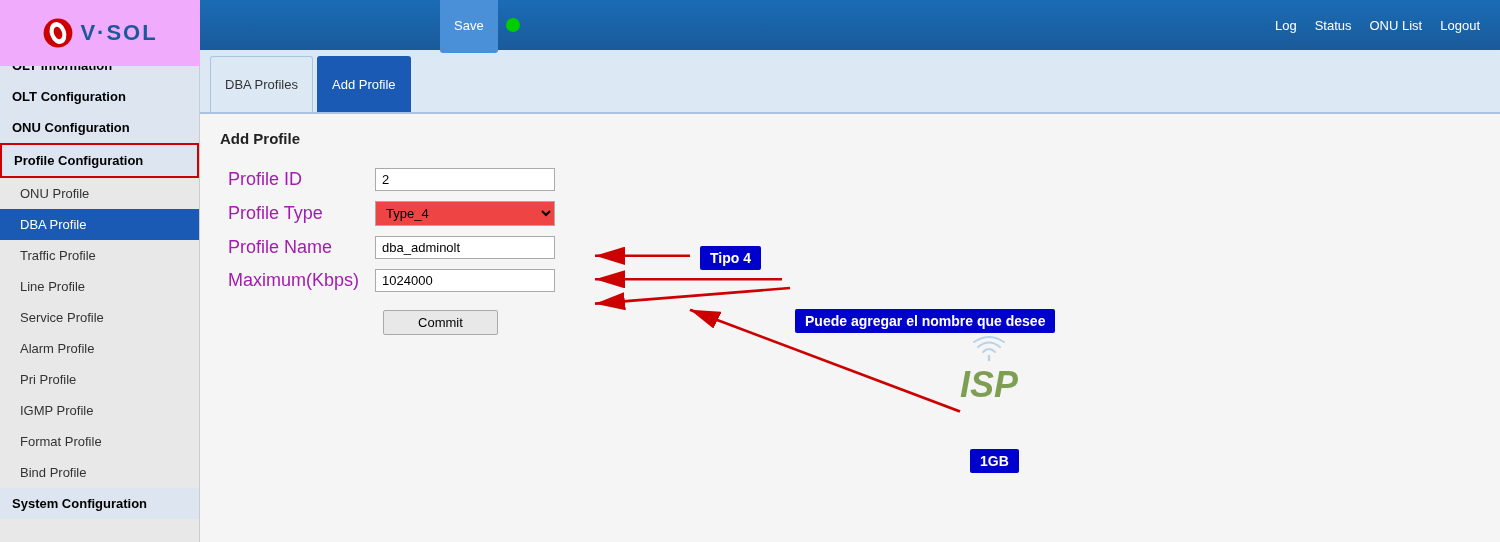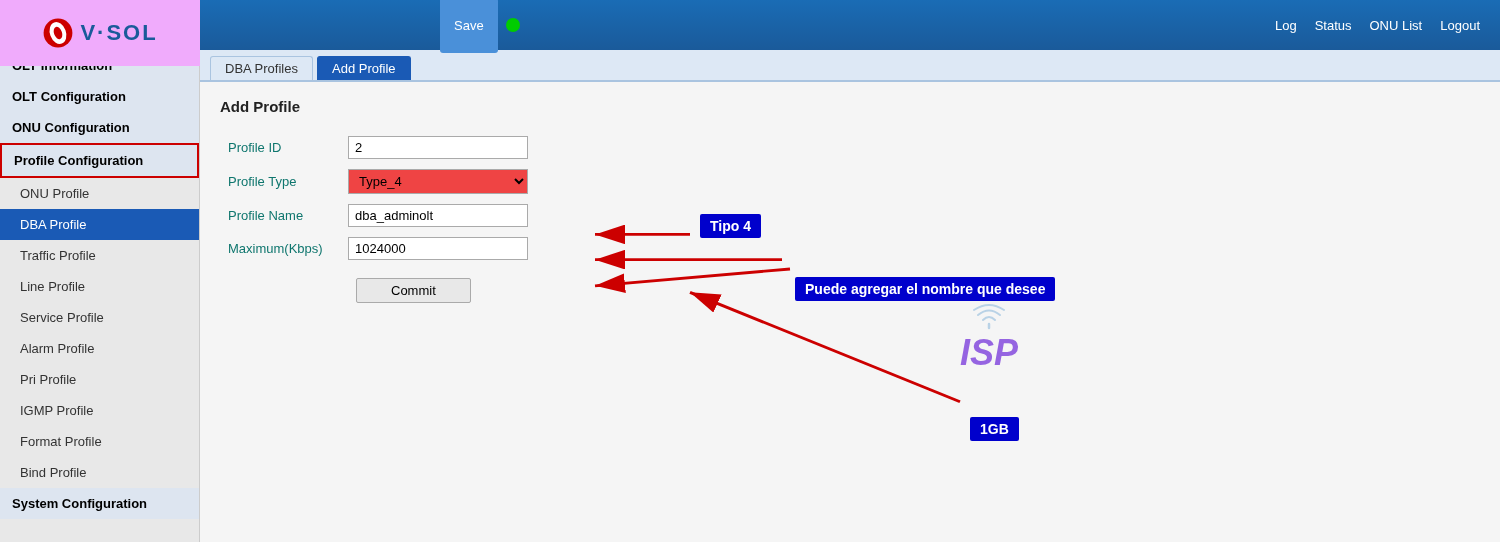--- a/index.html
+++ b/index.html
@@ -122,21 +122,21 @@
 
     
     .tabs {
       display: flex;
       background: #dde8f5;
       border-bottom: 2px solid #aac4e0;
       padding: 6px 10px 0 10px;
       gap: 4px;
     }
     .tab {
-      padding: 4px 14px;
+      padding: 20px 14px;
       border: 1px solid #aac4e0;
       border-bottom: none;
       border-radius: 3px 3px 0 0;
       cursor: pointer;
       font-size: 13px;
       background: #dde8f5;
       color: #333;
     }
     .tab.active {
       background: #1a5ab5;
@@ -159,22 +159,22 @@
 
     
     .form-table {
       border-collapse: collapse;
     }
     .form-table tr td {
       padding: 5px 8px;
       vertical-align: middle;
     }
     .form-label {
-      font-size: 13px;
-      color: #0f766e;
+      font-size: 18px;
+      color: #a21caf;
       white-space: nowrap;
       min-width: 120px;
     }
     .form-input {
       border: 1px solid #aaa;
       padding: 3px 6px;
       font-size: 13px;
       width: 180px;
       background: white;
     }
@@ -368,21 +368,21 @@
       <div class="isp-watermark">
         <span class="isp-wifi">
           
           <svg width="36" height="28" viewBox="0 0 36 28">
             <path d="M18 22 L18 26" stroke="#a0c4e0" stroke-width="2.5" stroke-linecap="round"></path>
             <path d="M12 18 Q18 12 24 18" stroke="#a0c4e0" stroke-width="2" fill="none" stroke-linecap="round"></path>
             <path d="M7 13 Q18 4 29 13" stroke="#a0c4e0" stroke-width="2" fill="none" stroke-linecap="round"></path>
             <path d="M3 8 Q18 -2 33 8" stroke="#a0c4e0" stroke-width="2" fill="none" stroke-linecap="round"></path>
           </svg>
         </span>
-        <span style="font-size:36px; color:#6d28d9; font-style:italic;">ISP</span>
+        <span style="font-size:36px; color:#4d7c0f; font-style:italic;">ISP</span>
       </div>
 
       <svg class="arrows-svg" viewBox="0 0 1300 492" preserveAspectRatio="none">
 
         <defs>
           <marker id="arrowhead" markerWidth="10" markerHeight="7" refX="10" refY="3.5" orient="auto">
             <polygon points="0 0, 10 3.5, 0 7" fill="#cc0000"></polygon>
           </marker>
         </defs>
 

